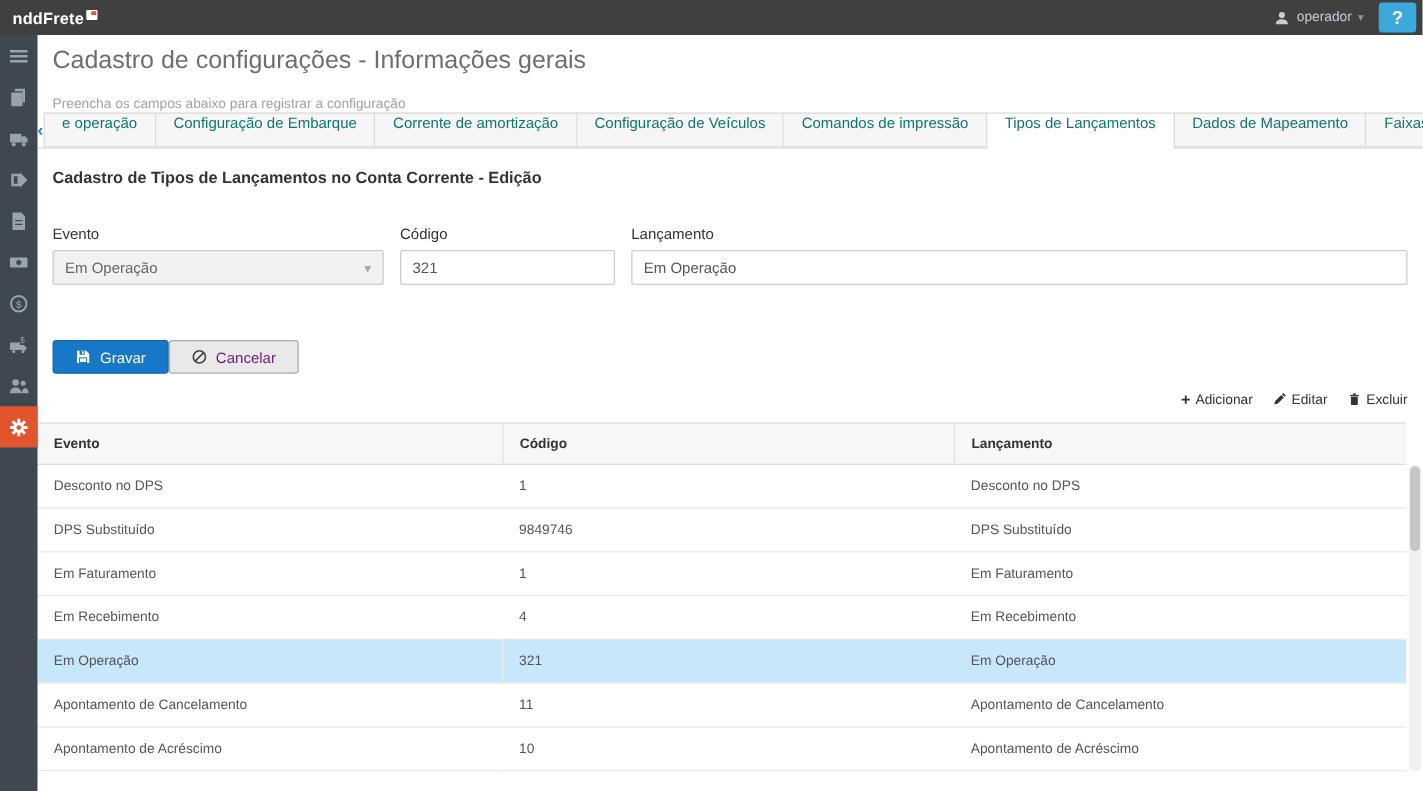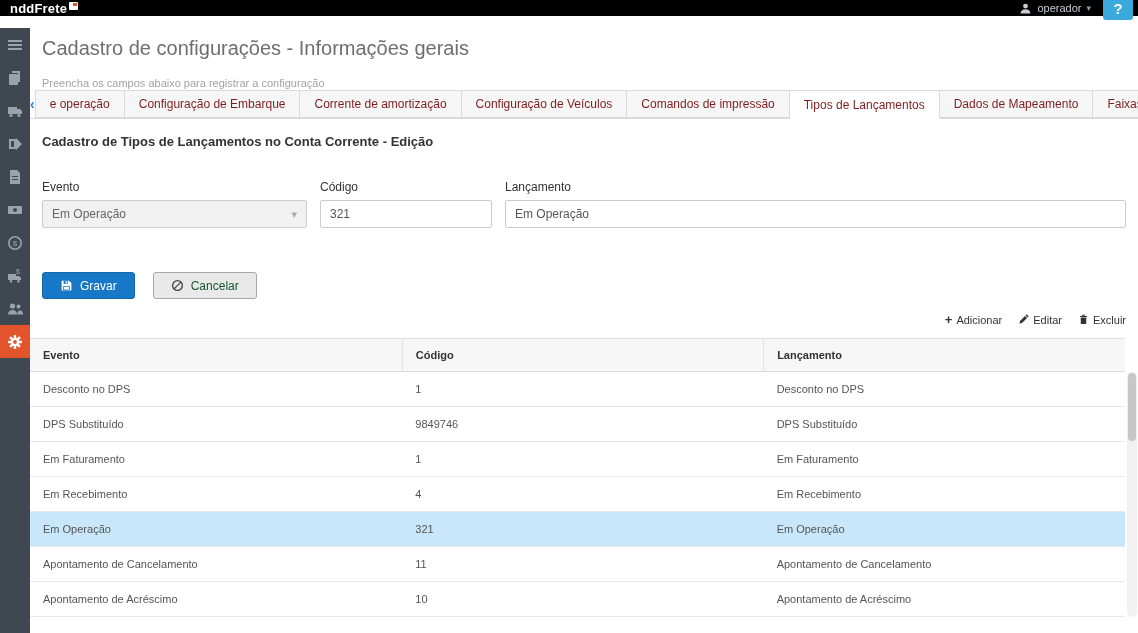--- a/index.html
+++ b/index.html
@@ -1,19 +1,19 @@
 <!DOCTYPE html>
 <html><head>
 <meta charset="utf-8">
 <style>
   * { margin:0; padding:0; box-sizing:border-box; }
   html,body { width:1138px; height:633px; overflow:hidden; font-family:"Liberation Sans", sans-serif; background:#fff; }
 
   
-  .topbar { position:absolute; top:0; left:0; width:100%; height:16px; background:#000000; display:flex; align-items:center; z-index:30; }
+  .topbar { position:absolute; top:0; left:0; width:100%; height:28px; background:#404040; display:flex; align-items:center; z-index:30; }
   .logo { display:flex; align-items:flex-start; gap:2px; padding-left:10px; color:#fff; font-weight:bold; font-size:13px; letter-spacing:.2px; }
   .logo-flag { width:9px; height:8px; background:#fff; border-radius:1px; position:relative; margin-top:1px; }
   .logo-flag::after { content:""; position:absolute; right:1px; top:1px; width:4px; height:3px; background:#e2552c; }
   .topbar-right { margin-left:auto; display:flex; align-items:center; height:100%; }
   .user-menu { display:flex; align-items:center; gap:5px; color:#c6cdd4; font-size:11px; padding:0 12px; height:100%; cursor:pointer; }
   .user-caret { font-size:9px; color:#8a97a4; }
   .help-button { width:30px; height:24px; margin-right:5px; background:#3ba9dc; border-radius:3px; color:#fff; font-weight:bold; font-size:15px; display:flex; align-items:center; justify-content:center; cursor:pointer; }
 
   
   .sidebar { position:absolute; top:28px; left:0; bottom:0; width:30px; background:#3f4850; z-index:20; }
@@ -23,21 +23,21 @@
 
   
   .main { position:absolute; top:28px; left:30px; right:0; bottom:0; background:#fff; }
   .page-header { padding:9px 0 0 12px; }
   .page-title { font-size:20px; font-weight:400; color:#6e6e6e; }
   .page-subtitle { font-size:11px; color:#a2a2a2; margin-top:17px; }
 
   
   .tabstrip { position:absolute; top:62px; left:0; right:0; height:29px; display:flex; align-items:stretch; border-bottom:1px solid #d9d9d9; background:#fff; }
   .tab-scroll { width:15px; display:flex; align-items:center; justify-content:center; color:#2a7fc0; font-size:14px; font-weight:bold; cursor:pointer; }
-  .tab { display:flex; align-items:center; padding:0 14px; font-size:12px; color:#7f1d1d; background:#f6f6f6; border:1px solid #d9d9d9; border-left:none; white-space:nowrap; cursor:pointer; }
+  .tab { display:flex; padding:0 14px; font-size:12px; color:#0f766e; background:#f6f6f6; border:1px solid #d9d9d9; border-left:none; white-space:nowrap; cursor:pointer; }
   .tab.first { border-left:1px solid #d9d9d9; }
   .tab.active { background:#fff; border-bottom:1px solid #fff; margin-bottom:-1px; }
 
   
   .content { position:absolute; top:92px; left:0; right:0; bottom:0; }
   .inner { padding:0 12px; }
   .section-heading { font-size:13px; font-weight:bold; color:#333; margin:14px 0 31px 0; }
 
   .form-row { display:flex; gap:13px; }
   .field { display:flex; flex-direction:column; }
@@ -45,21 +45,21 @@
   .select-box { width:265px; height:28px; background:#f1f1f1; border:1px solid #ccc; border-radius:2px; display:flex; align-items:center; justify-content:space-between; padding:0 9px; font-size:12px; color:#666; cursor:pointer; }
   .select-caret { color:#aaa; font-size:11px; }
   .text-input { height:28px; border:1px solid #ccc; border-radius:2px; font-size:12px; color:#555; padding:0 9px; font-family:"Liberation Sans", sans-serif; outline:none; }
   .w-codigo { width:172px; }
   .field-grow { flex:1; }
   .field-grow .text-input { width:100%; }
 
   .buttons-row { display:flex; justify-content:flex-start; gap:0; margin-top:44px; }
   .btn { height:27px; display:inline-flex; align-items:center; gap:7px; padding:0 17px; border-radius:3px; font-size:12px; cursor:pointer; }
   .btn-primary { background:#1878c8; border:1px solid #1566aa; color:#fff; }
-  .btn-default { background:#e9e9e9; border:1px solid #a8a8a8; color:#14532d;margin-left:18px; }
+  .btn-default { background:#e9e9e9; border:1px solid #a8a8a8; color:#701a75; }
   .btn svg { width:13px; height:13px; }
 
   .actions-row { display:flex; justify-content:flex-end; align-items:center; gap:16px; margin-top:14px; font-size:11px; color:#333; }
   .action-link { display:inline-flex; align-items:center; gap:4px; cursor:pointer; }
   .action-link svg { width:11px; height:11px; }
   .plus-glyph { font-weight:bold; font-size:13px; line-height:1; }
 
   
   .table-wrap { position:relative; margin-top:12px; }
   table { width:calc(100% - 13px); border-collapse:collapse; table-layout:fixed; }

